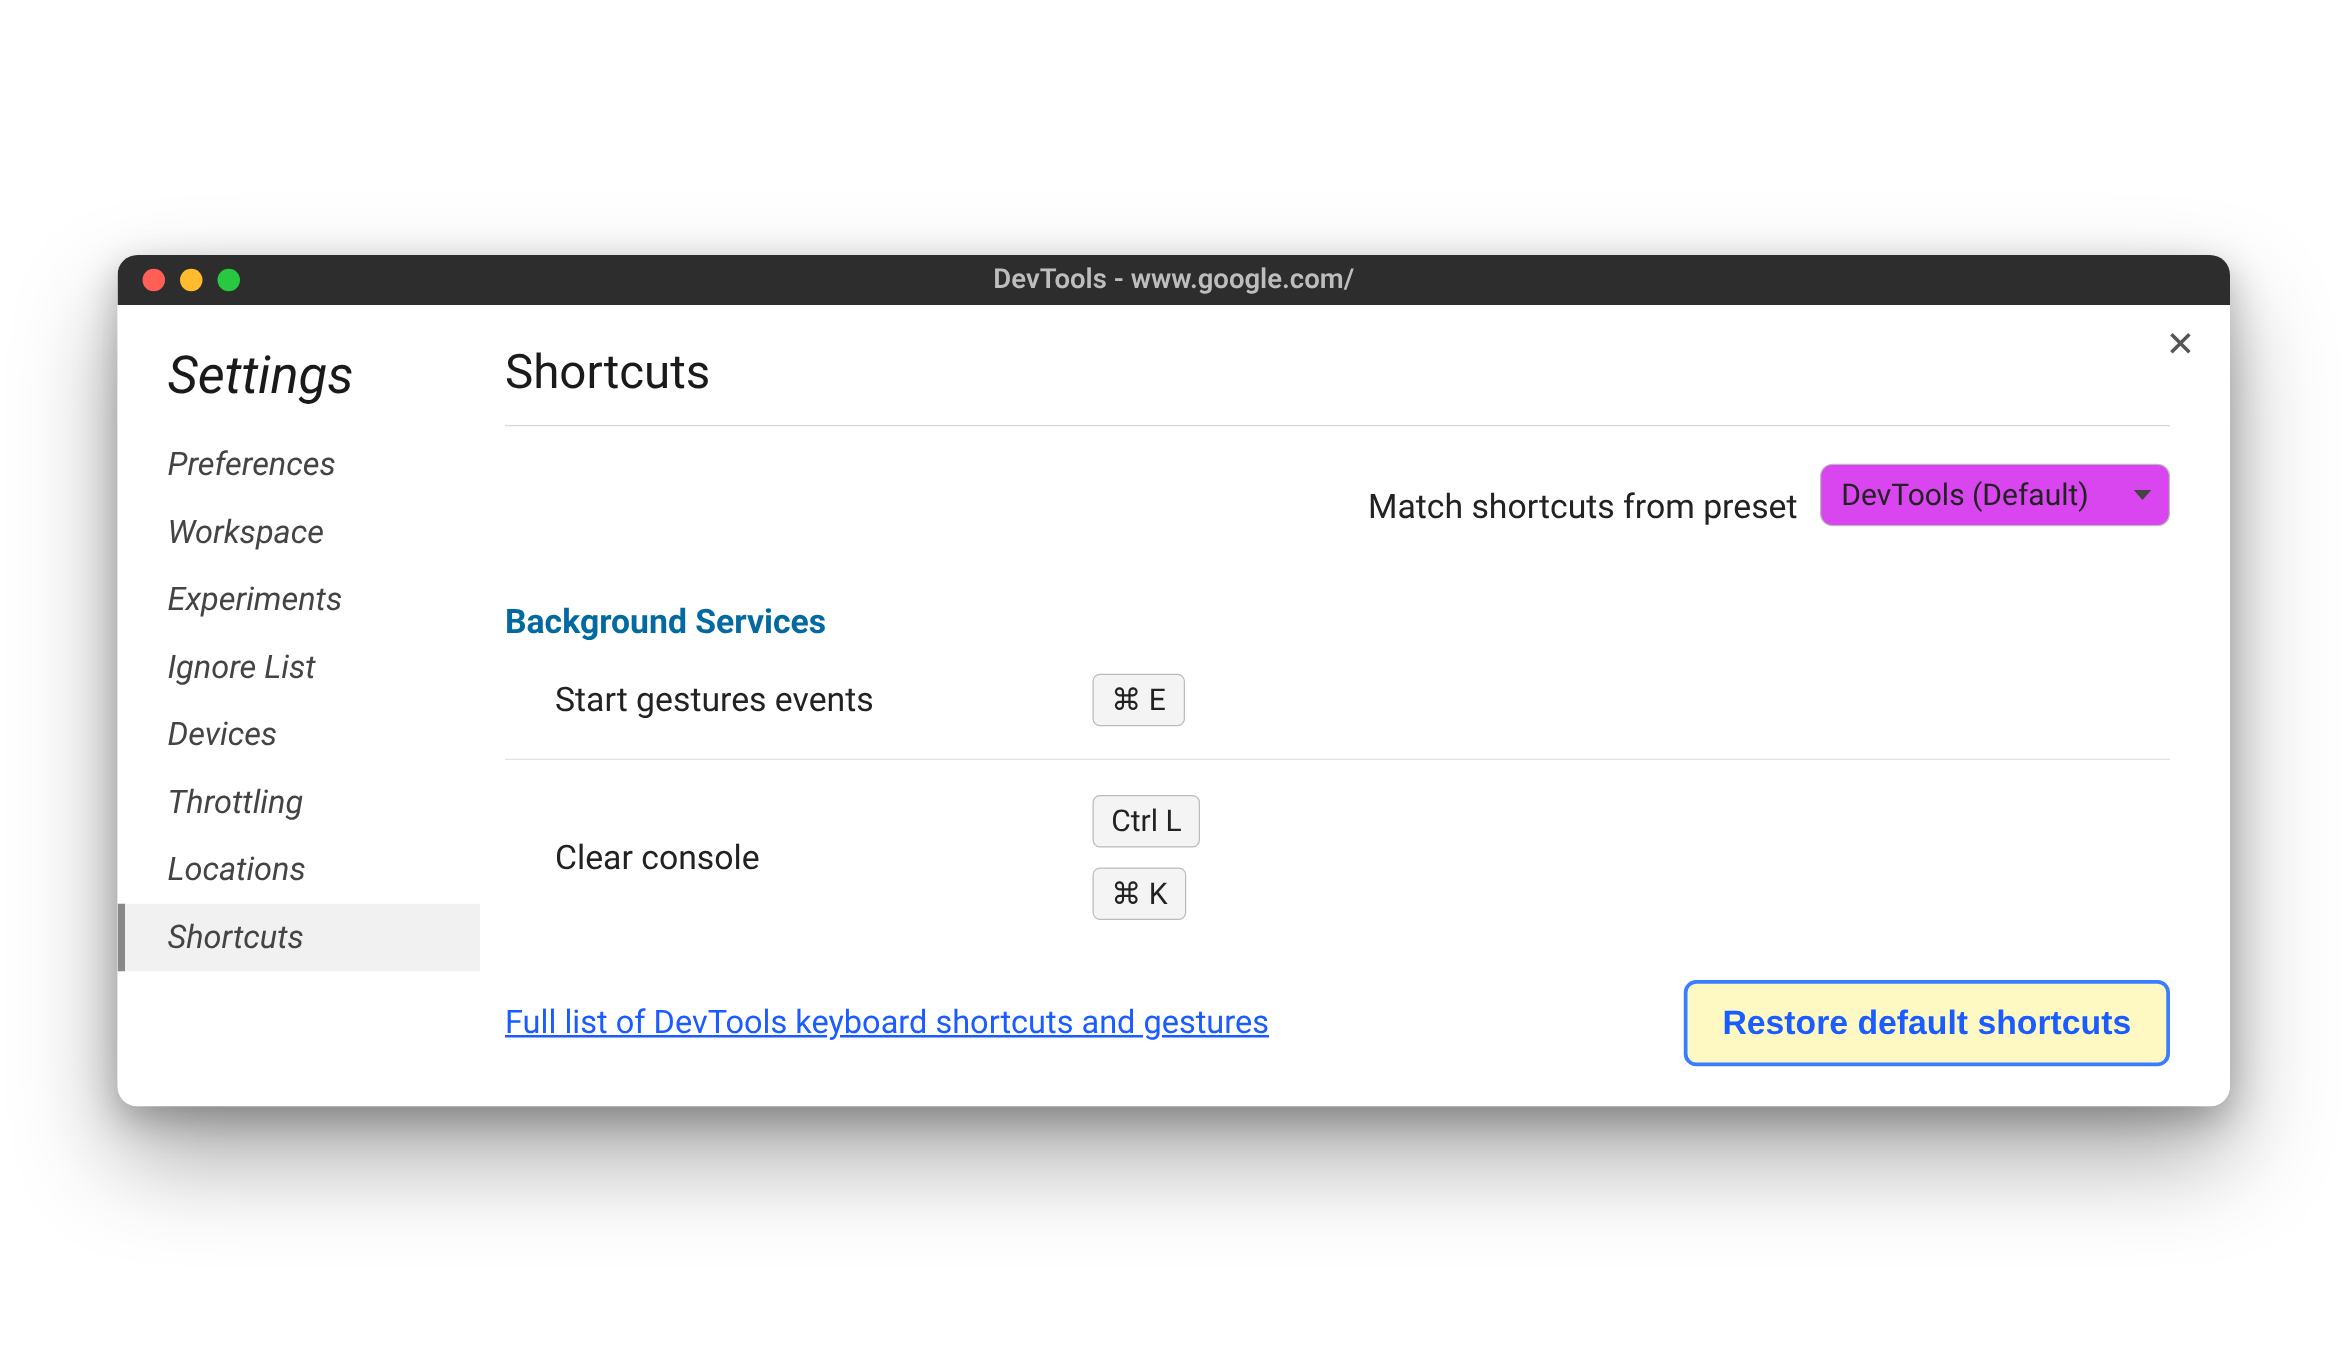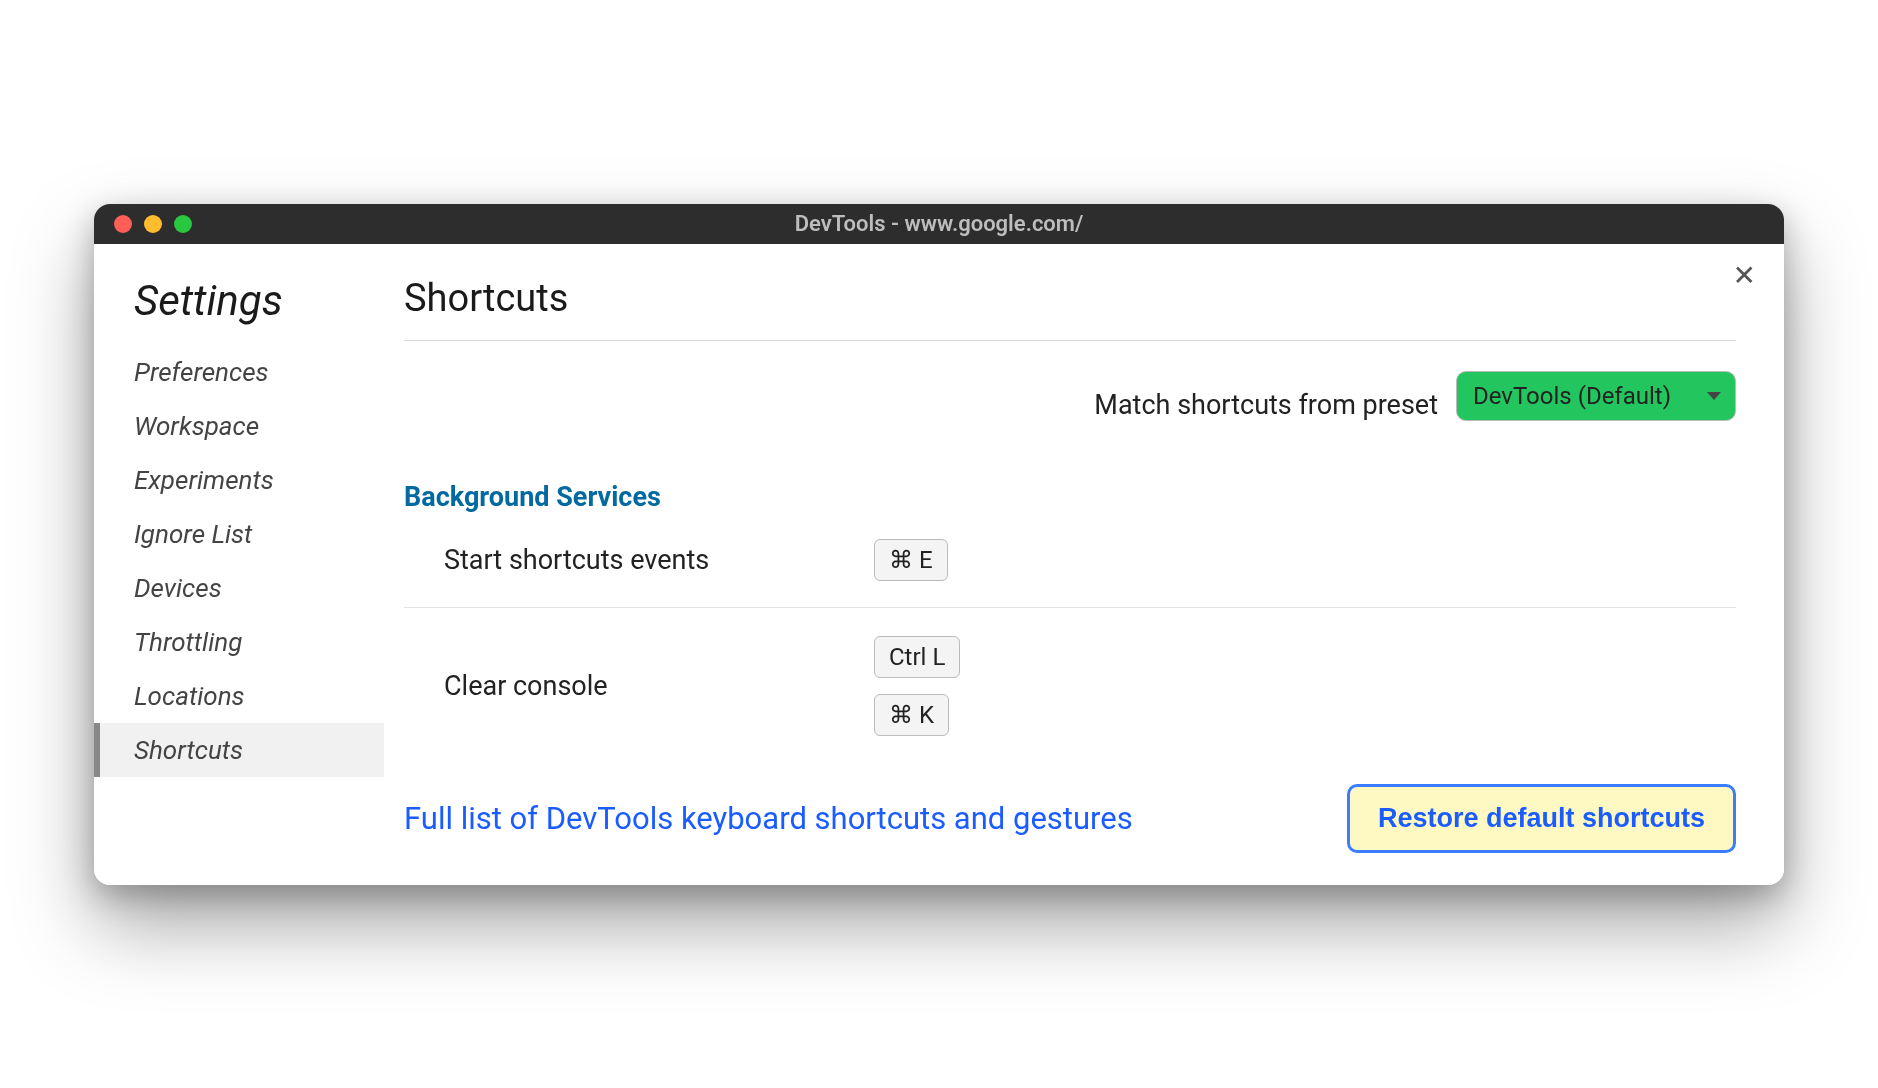--- a/index.html
+++ b/index.html
@@ -116,21 +116,21 @@
   .preset-label {
     font-size: 27px;
     color: #222;
   }
   .select {
     border: 1px solid #bbb;
     border-radius: 10px;
     padding: 10px 40px 10px 16px;
     font-size: 24px;
     color: #222;
-    background: #22c55e;
+    background: #d946ef;
     position: relative;
     min-width: 280px;
     cursor: pointer;
   }
   .select .caret {
     position: absolute;
     right: 14px;
     top: 50%;
     transform: translateY(-50%);
     width: 0; height: 0;
@@ -176,21 +176,22 @@
   }
   .footer-row {
     margin-top: auto;
     display: flex;
     justify-content: space-between;
     align-items: center;
     padding-top: 30px;
   }
   .link {
     color: #1a5cff;
-    font-size: 31px;
+    font-size: 26px;
+    text-decoration: underline;
     cursor: pointer;
   }
   .restore-btn {
     border: 3px solid #3a7dff;
     color: #1a5cff;
     font-size: 27px;
     font-weight: 600;
     background: #fef9c3;
     border-radius: 10px;
     padding: 16px 28px;
@@ -232,21 +233,21 @@
       <div class="preset-row">
         <div class="preset-label">Match shortcuts from preset</div>
         <div class="select">
           <span>DevTools (Default)</span>
           <span class="caret"></span>
         </div>
       </div>
 
       <div class="section-title">Background Services</div>
       <div class="shortcut-row">
-        <div class="shortcut-label">Start shortcuts events</div>
+        <div class="shortcut-label">Start gestures events</div>
         <div class="keys">
           <span class="key">⌘ E</span>
         </div>
       </div>
       <div class="sep"></div>
 
       <div class="shortcut-row">
         <div class="shortcut-label">Clear console</div>
         <div class="keys">
           <span class="key">Ctrl L</span>

